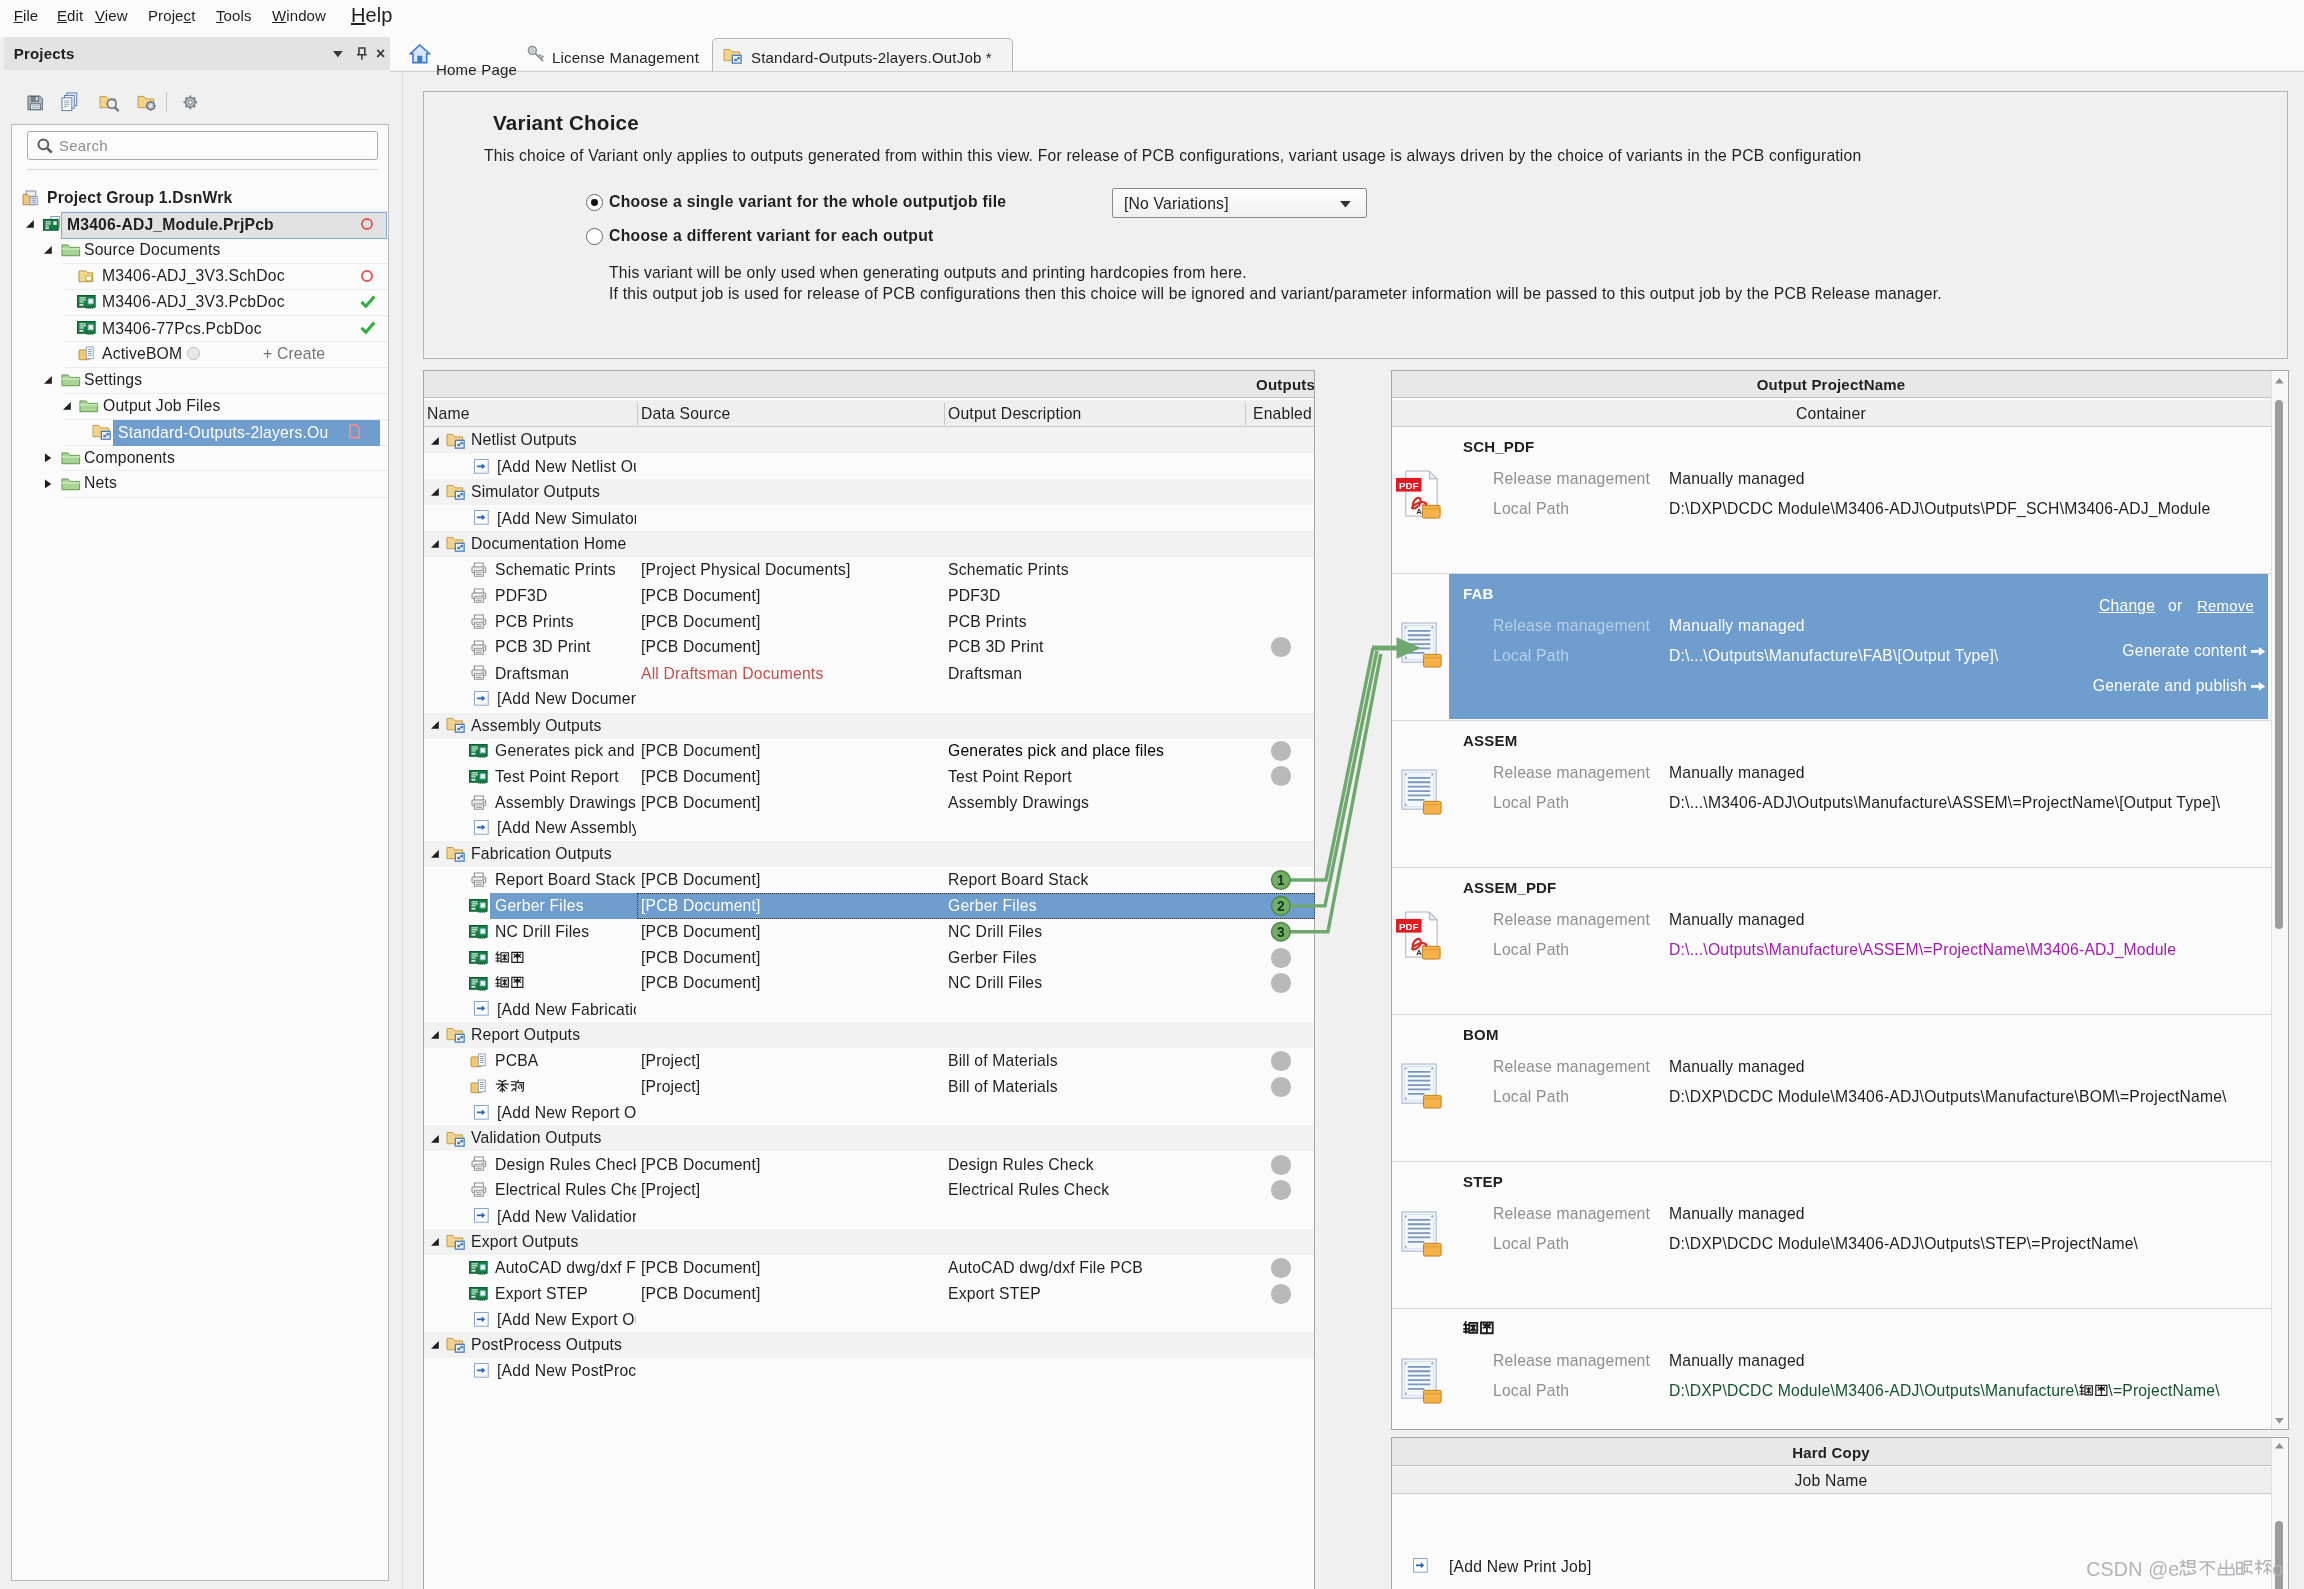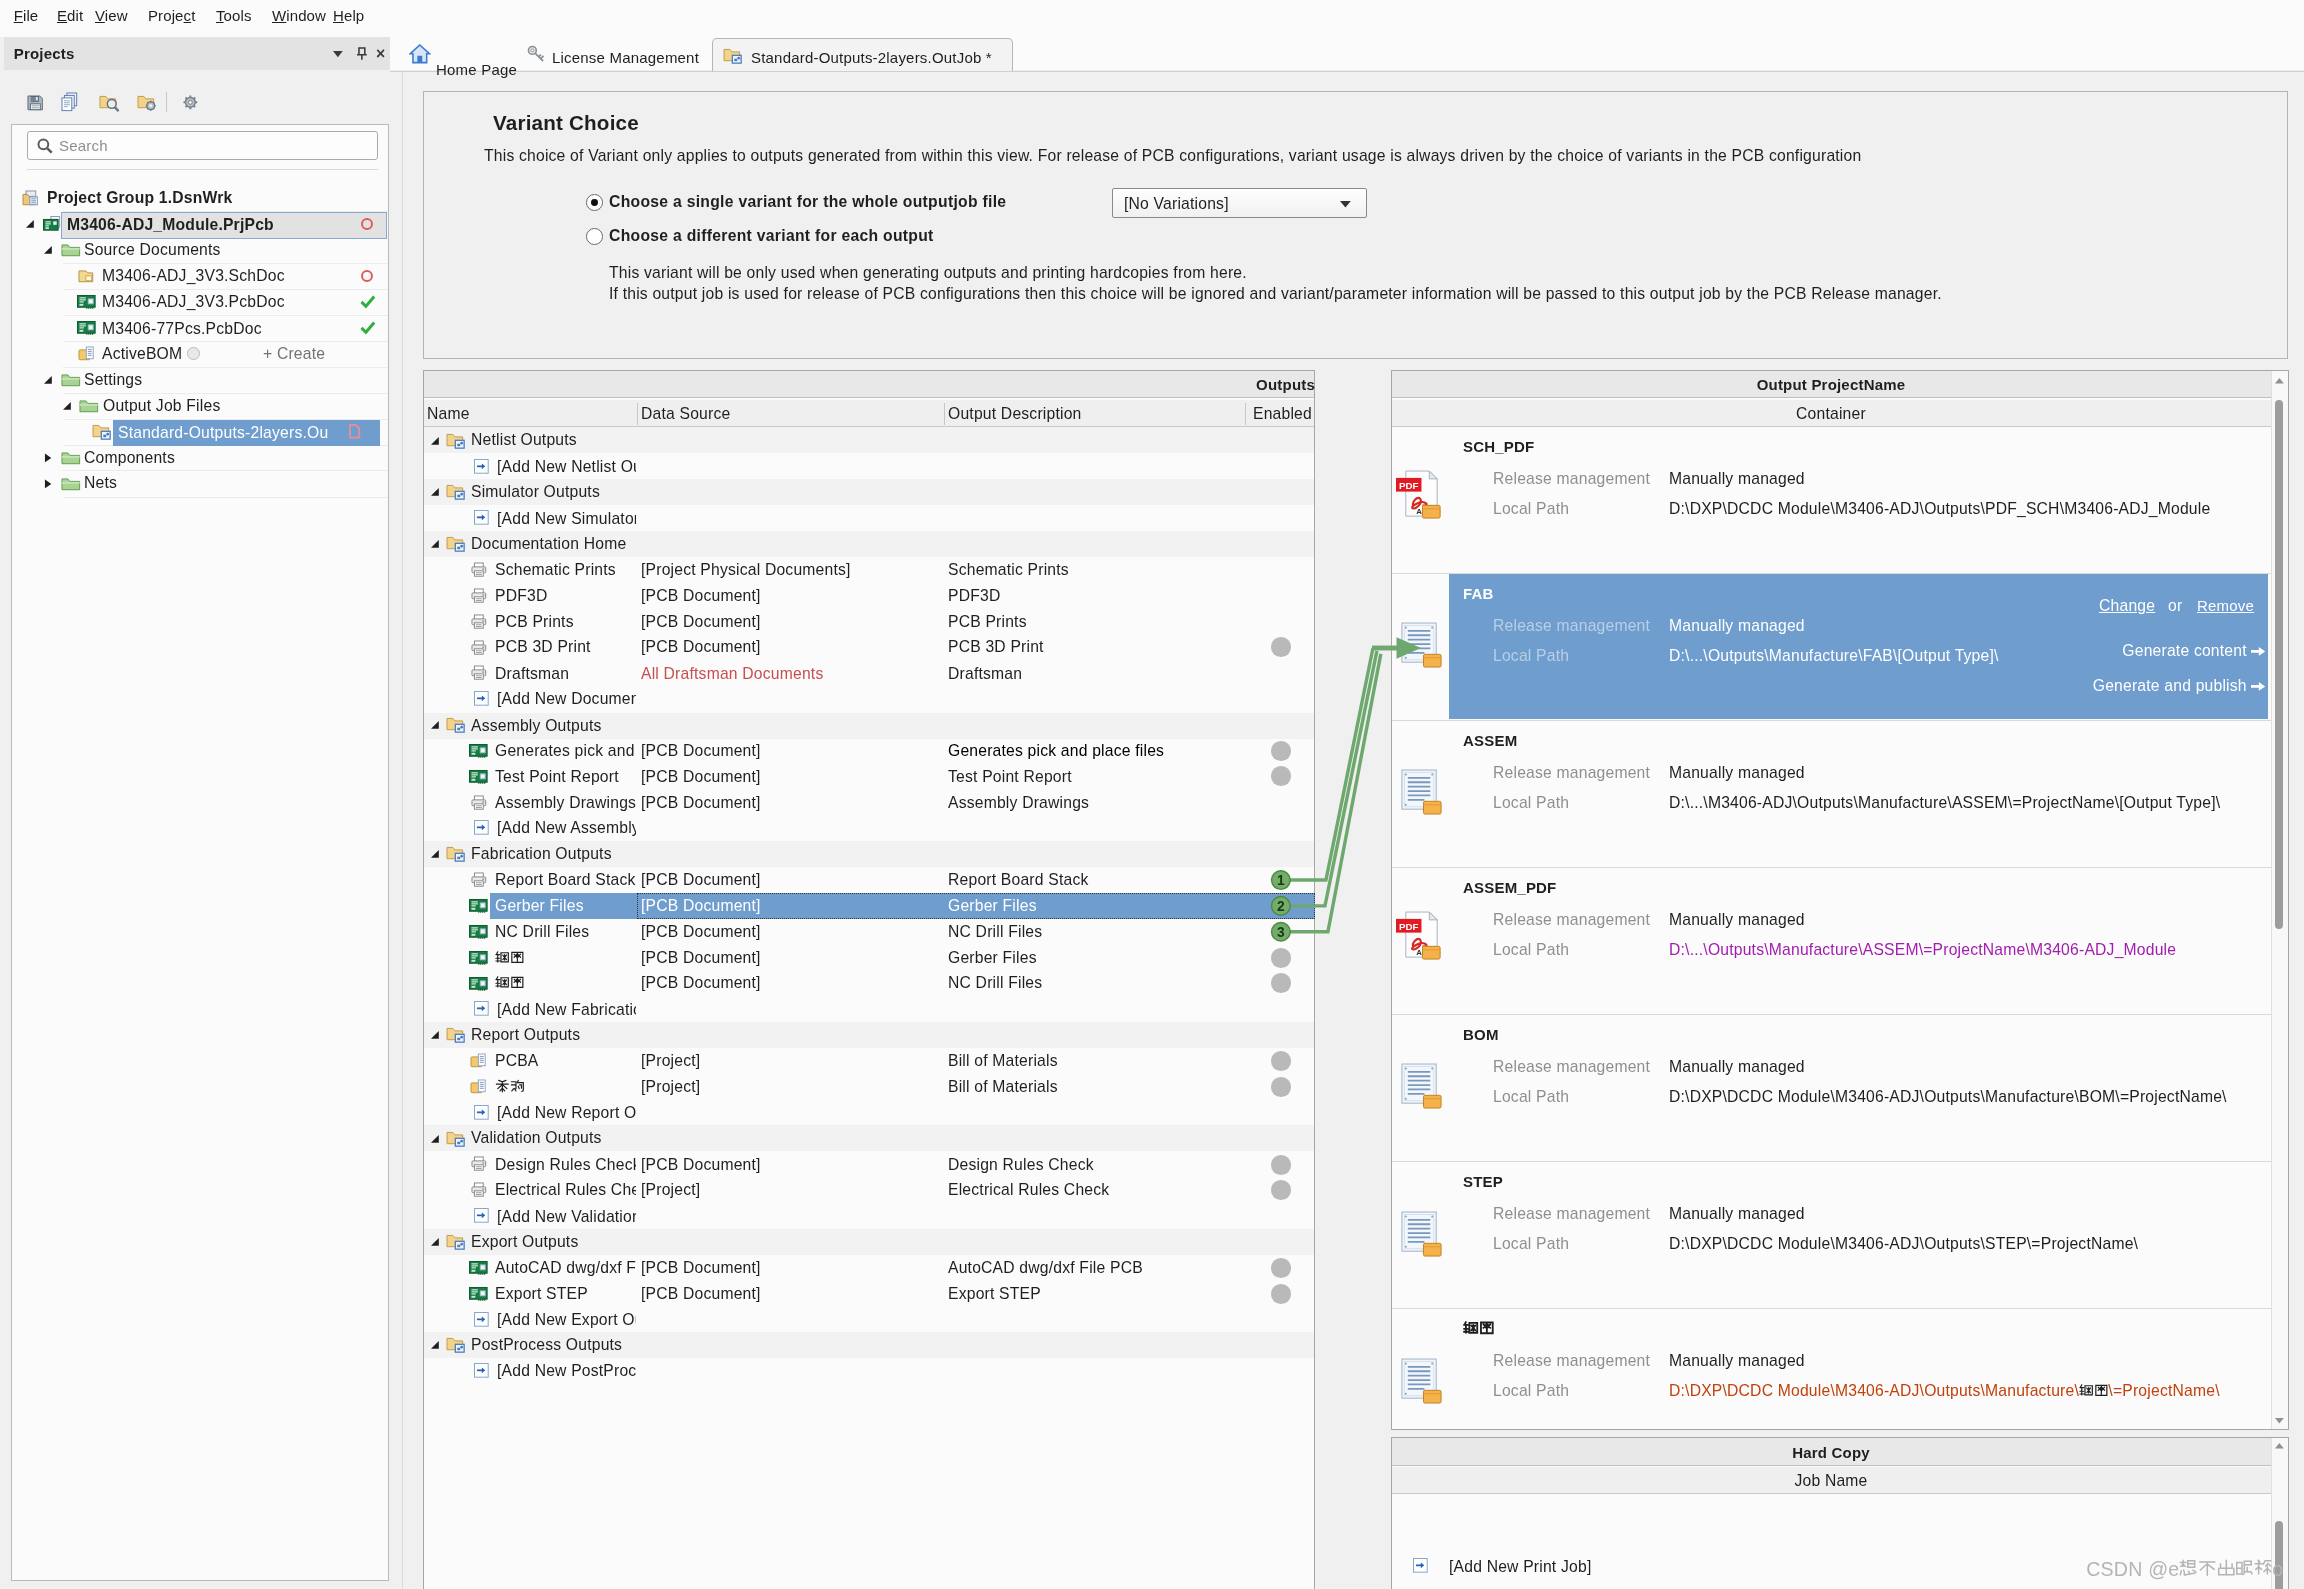--- a/index.html
+++ b/index.html
@@ -6,21 +6,21 @@
 .t{position:absolute;white-space:nowrap;font-size:15.7px;letter-spacing:0.2px;line-height:25.5px;height:25.5px}
 .b{font-weight:bold}
 </style></head><body>
 <div class="ab" style="left:0;top:0;width:2304px;height:37px;background:#fbfbfb"></div>
 <div class="t" style="left:13.7px;top:2.9px;font-size:15px;letter-spacing:0.1px"><u>F</u>ile</div>
 <div class="t" style="left:57px;top:2.9px;font-size:15px;letter-spacing:0.1px"><u>E</u>dit</div>
 <div class="t" style="left:95px;top:2.9px;font-size:15px;letter-spacing:0.1px"><u>V</u>iew</div>
 <div class="t" style="left:148px;top:2.9px;font-size:15px;letter-spacing:0.1px">Proje<u>c</u>t</div>
 <div class="t" style="left:216px;top:2.9px;font-size:15px;letter-spacing:0.1px"><u>T</u>ools</div>
 <div class="t" style="left:272px;top:2.9px;font-size:15px;letter-spacing:0.1px"><u>W</u>indow</div>
-<div class="t" style="left:333px;top:2.9px;font-size:15px;letter-spacing:0.1px"><u>H</u>elp</div>
+<div class="t" style="left:351px;top:2.9px;font-size:20px;letter-spacing:0.1px"><u>H</u>elp</div>
 <div class="ab" style="left:0;top:37px;width:390px;height:1553px;background:#f0f0f0"></div>
 <div class="ab" style="left:3.9px;top:37px;width:386px;height:33px;background:#e3e3e3"></div>
 <div class="t b" style="left:13.7px;top:41px;font-size:15px">Projects</div>
 <svg style="position:absolute;left:333px;top:50px;width:9.8px;height:7.8px;" viewBox="0 0 10 8">
     <path d="M0 1 H10 L5 7.5 Z" fill="#3a3a3a"></path>
   </svg>
 <svg style="position:absolute;left:355px;top:47px;width:11.8px;height:13.7px;" viewBox="0 0 12 14">
     <path d="M4 1 H10 L10 8 H4 Z M7 8 V13 M2 8 H12" fill="none" stroke="#3a3a3a" stroke-width="1.6"></path>
   </svg>
 <div class="t" style="left:376px;top:41px;font-size:15.7px;font-weight:bold;color:#3a3a3a">×</div>
@@ -732,21 +732,21 @@
   </svg>
 <div class="ab" style="left:1392px;top:1308px;width:879px;height:1px;background:#d9d9d9"></div>
 <div class="t b" style="left:1463px;top:1316px;font-size:15px;color:#1f1f1f"><svg style="width:15.7px;height:15.7px;vertical-align:-2px" viewBox="0 0 16 16">
       <path d="M3 2 L1.5 5 M1 5 H5 M3 5 V13 M1 9 H5 M1 12 H5.5 M6.5 3 H14.5 V13 H6.5 Z M8.5 5.5 L12.5 10.5 M12.5 5.5 L8.5 10.5 M10.5 5 V11" fill="none" stroke="#1f1f1f" stroke-width="1.885" stroke-linecap="round"></path>
     </svg><svg style="width:15.7px;height:15.7px;vertical-align:-2px" viewBox="0 0 16 16">
       <path d="M2 2.5 H14 V13.5 H2 Z M4.5 4.5 L7.5 8 M7.5 4.5 L4.5 8 M8.5 4.5 L11.5 8 M11.5 4.5 L8.5 8 M8 2.5 V13" fill="none" stroke="#1f1f1f" stroke-width="1.885" stroke-linecap="round"></path>
     </svg></div>
 <div class="t" style="left:1493px;top:1348px;font-size:15.7px;color:#8f8f8f">Release management</div>
 <div class="t" style="left:1669px;top:1348px;font-size:15.7px;color:#1f1f1f">Manually managed</div>
 <div class="t" style="left:1493px;top:1378px;font-size:15.7px;color:#8f8f8f">Local Path</div>
-<div class="t" style="left:1669px;top:1378px;font-size:15.7px;color:#c2410c">D:\DXP\DCDC Module\M3406-ADJ\Outputs\Manufacture\<svg style="width:14.7px;height:14.7px;vertical-align:-2px" viewBox="0 0 16 16">
+<div class="t" style="left:1669px;top:1378px;font-size:15.7px;color:#14532d">D:\DXP\DCDC Module\M3406-ADJ\Outputs\Manufacture\<svg style="width:14.7px;height:14.7px;vertical-align:-2px" viewBox="0 0 16 16">
       <path d="M3 2 L1.5 5 M1 5 H5 M3 5 V13 M1 9 H5 M1 12 H5.5 M6.5 3 H14.5 V13 H6.5 Z M8.5 5.5 L12.5 10.5 M12.5 5.5 L8.5 10.5 M10.5 5 V11" fill="none" stroke="#1f1f1f" stroke-width="1.3" stroke-linecap="round"></path>
     </svg><svg style="width:14.7px;height:14.7px;vertical-align:-2px" viewBox="0 0 16 16">
       <path d="M2 2.5 H14 V13.5 H2 Z M4.5 4.5 L7.5 8 M7.5 4.5 L4.5 8 M8.5 4.5 L11.5 8 M11.5 4.5 L8.5 8 M8 2.5 V13" fill="none" stroke="#1f1f1f" stroke-width="1.3" stroke-linecap="round"></path>
     </svg>\=ProjectName\</div>
 <svg style="position:absolute;left:1399px;top:1357px;width:45px;height:51px;" viewBox="0 0 46 52">
     <rect x="3" y="2" width="35" height="40" fill="#f2f7fc" stroke="#9fafc6"></rect>
     <rect x="5.5" y="4.5" width="30" height="35" fill="none" stroke="#d5e0ee"></rect>
     <path d="M9 10 H32 M9 14.5 H32 M9 19 H32 M9 23.5 H32 M9 28 H32 M9 32.5 H26" stroke="#7b97bd" stroke-width="1.8"></path>
     <circle cx="7" cy="6.5" r="1" fill="#8a9cb5"></circle>
     <circle cx="34" cy="6.5" r="1" fill="#8a9cb5"></circle>

